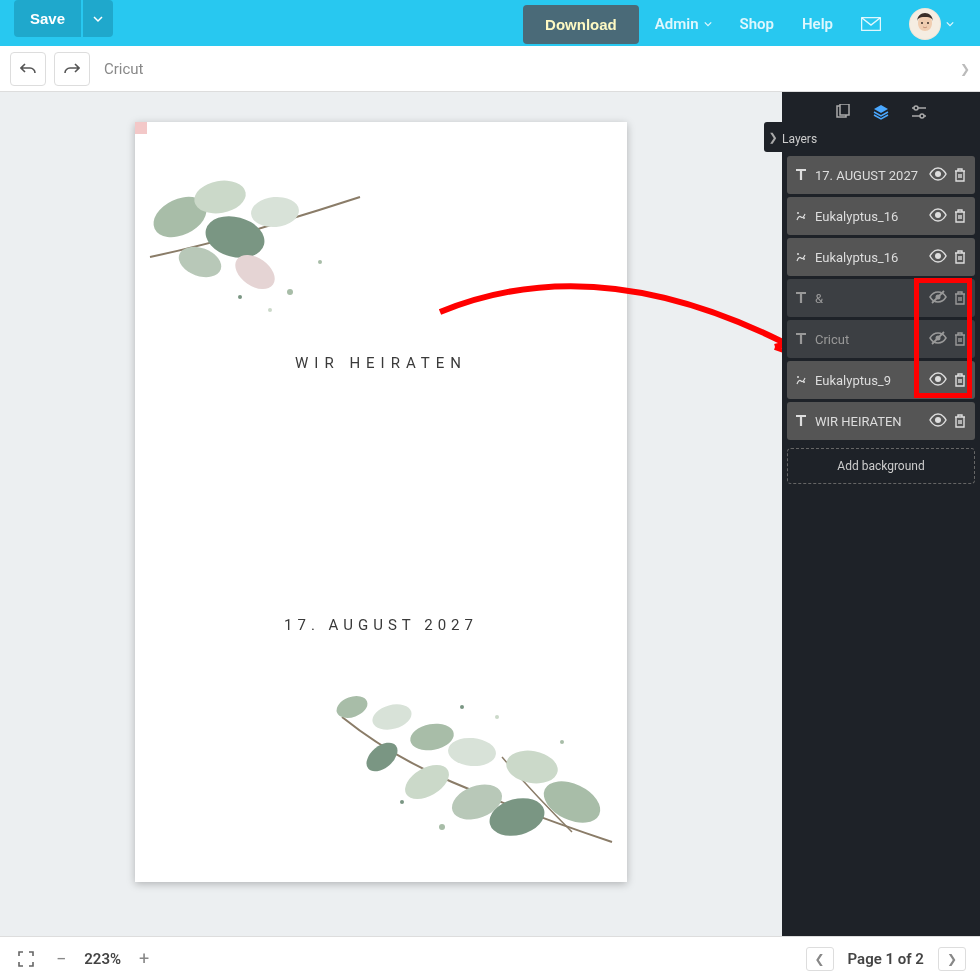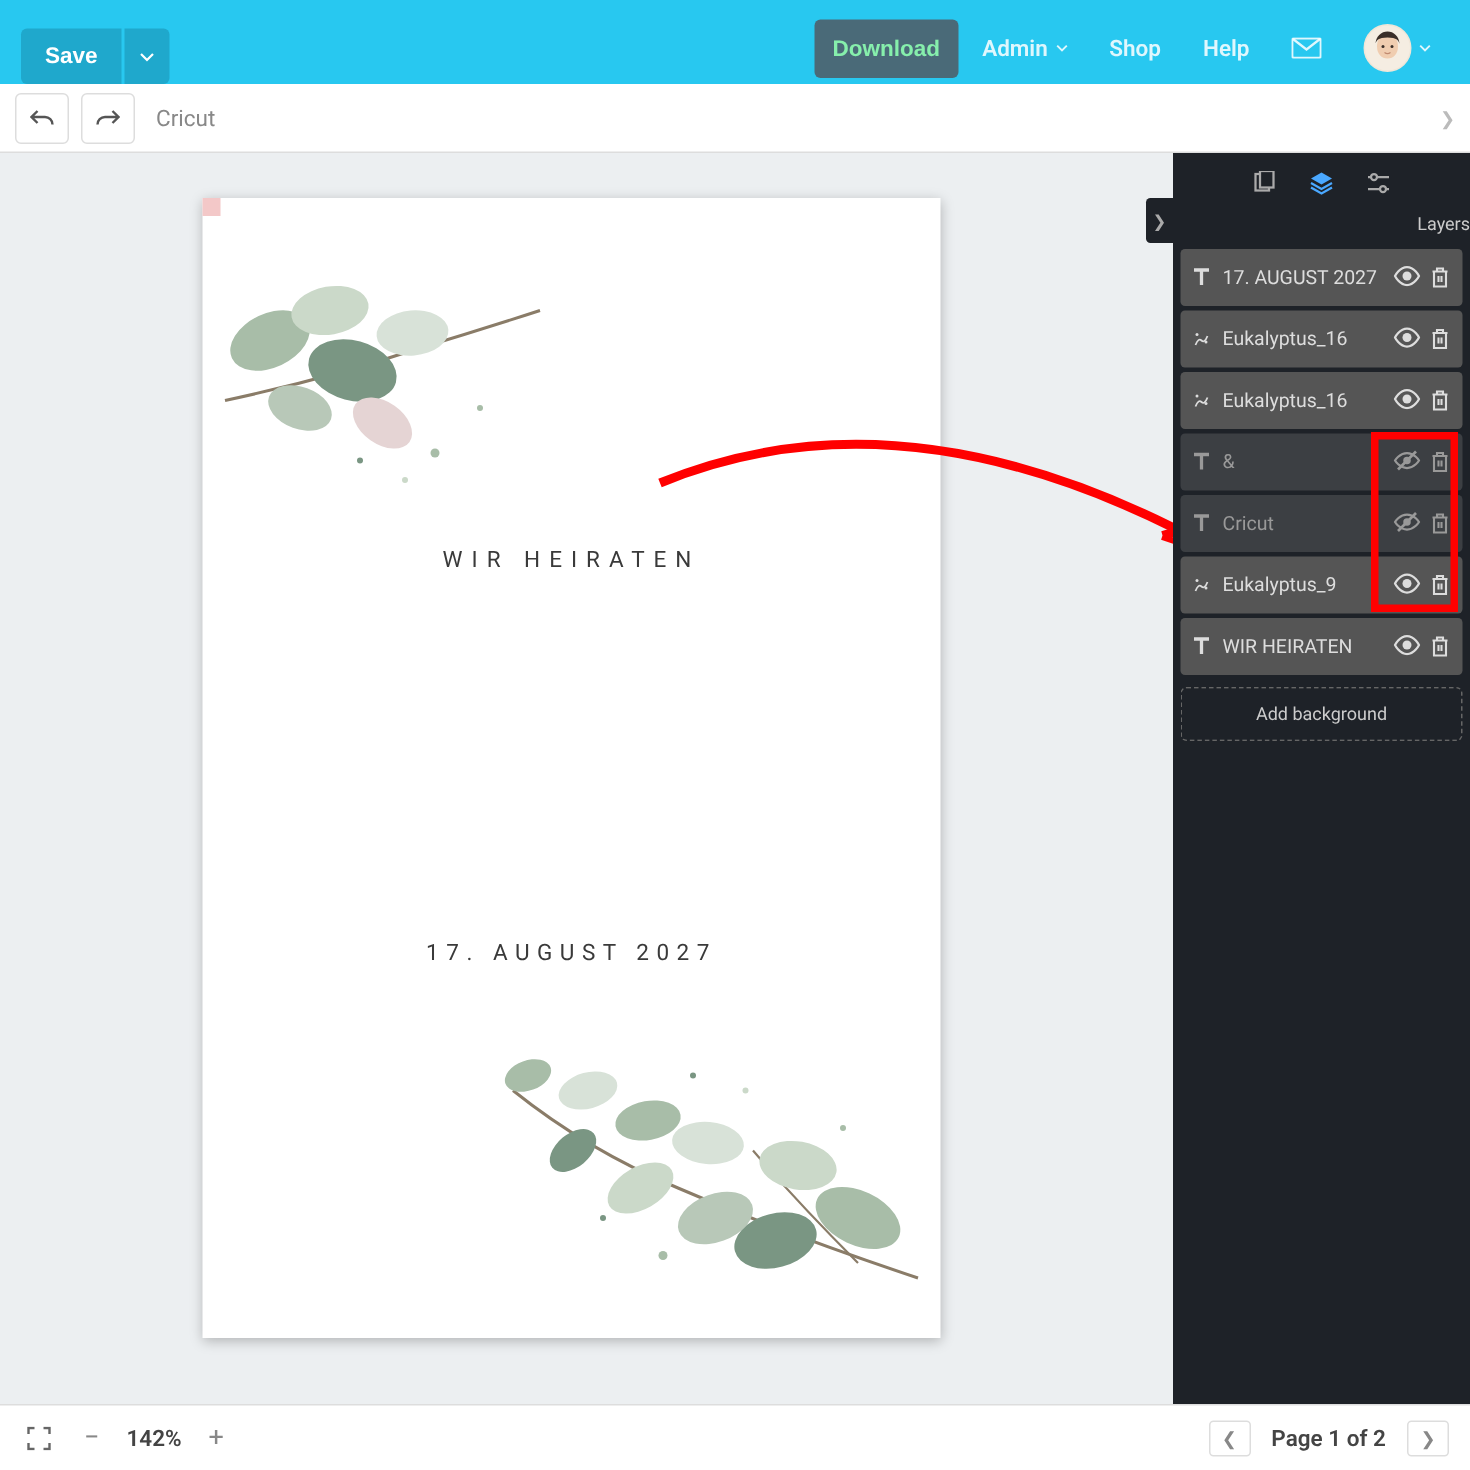--- a/index.html
+++ b/index.html
@@ -26,24 +26,24 @@
     font-family: -apple-system, BlinkMacSystemFont, "Segoe UI", Roboto, Arial, sans-serif;
     width: 980px;
     height: 980px;
     overflow: hidden;
     display: flex;
     flex-direction: column;
     background: #eceff1;
   }
   
   .topbar {
-    height: 56px;
+    height: 46px;
     background: var(--topbar-bg);
     display: flex;
-    align-items: flex-end;
+    align-items: flex-start;
     justify-content: space-between;
     padding: 0 14px;
   }
   .topbar-left, .topbar-right { display: flex; align-items: center; gap: 4px; }
   .save-group { display: flex; }
   .save-btn {
     background: var(--save-btn);
     color: #fff;
     border: none;
     padding: 10px 16px;
@@ -58,23 +58,23 @@
     color: #fff;
     padding: 10px 10px;
     border-radius: 0 4px 4px 0;
     margin-left: 2px;
     cursor: pointer;
     display: flex;
     align-items: center;
   }
   .download-btn {
     background: var(--download-btn);
-    color: #86efac;
+    color: #fef9c3;
     border: none;
-    padding: 11px 12px;
+    padding: 11px 22px;
     font-size: 15px;
     font-weight: 600;
     border-radius: 4px;
     cursor: pointer;
   }
   .nav-link {
     color: rgba(255,255,255,0.85);
     font-size: 15px;
     font-weight: 600;
     padding: 8px 12px;
@@ -199,21 +199,21 @@
   }
   .panel-tabs {
     display: flex;
     justify-content: center;
     gap: 22px;
     padding: 12px 0 6px;
   }
   .panel-tab { color: #aaa; cursor: pointer; }
   .panel-tab.active { color: #4aa8ff; }
   .panel-title {
-    text-align: right;
+    text-align: left;
     color: #ccc;
     font-size: 12px;
     padding: 6px 0 10px;
   }
   .layers { display: flex; flex-direction: column; gap: 3px; padding: 0 5px; }
   .layer {
     background: var(--layer-bg);
     height: 38px;
     border-radius: 3px;
     display: flex;
@@ -576,21 +576,21 @@
 </div>
 
 <div class="footer">
   <div class="footer-left">
     <span class="zoom-btn">
       <svg width="16" height="16" viewBox="0 0 16 16">
           <path d="M1 5 V1 H5 M11 1 H15 V5 M15 11 V15 H11 M5 15 H1 V11" fill="none" stroke="#666" stroke-width="1.6"></path>
         </svg>
     </span>
     <span class="zoom-btn">−</span>
-    <span class="zoom-val">142%</span>
+    <span class="zoom-val">223%</span>
     <span class="zoom-btn">+</span>
   </div>
   <div class="footer-right">
     <span class="page-nav-btn">❮</span>
     <span style="font-weight:600;text-align:right;">Page 1 of 2</span>
     <span class="page-nav-btn">❯</span>
   </div>
 </div>
 
 </body></html>

